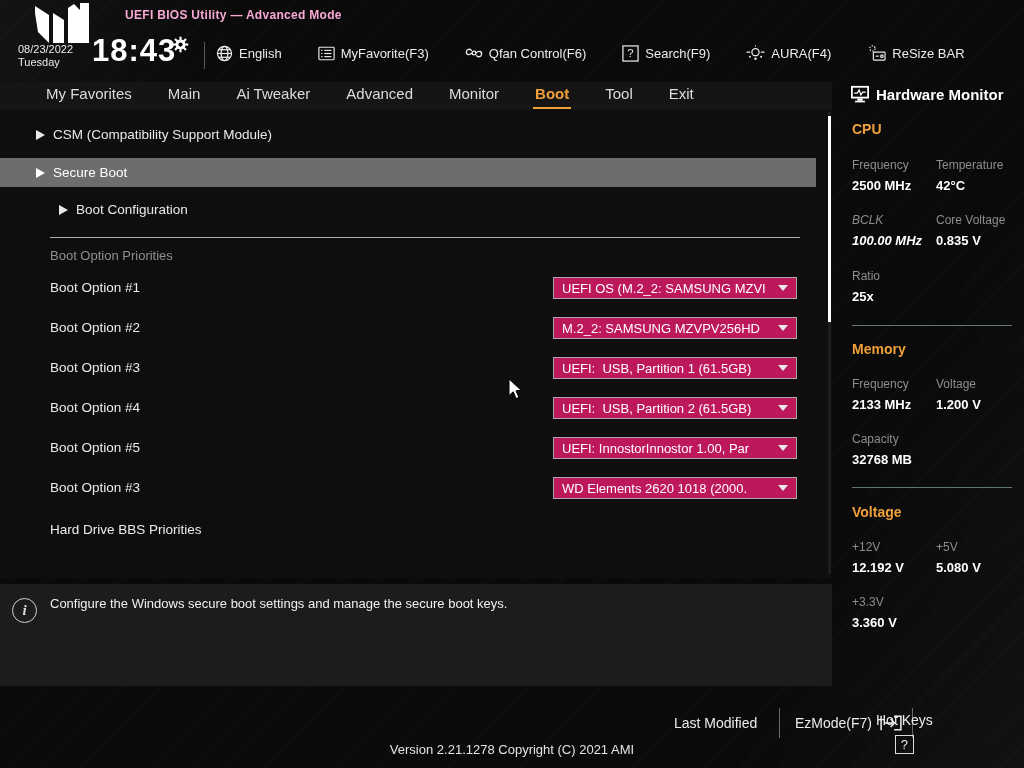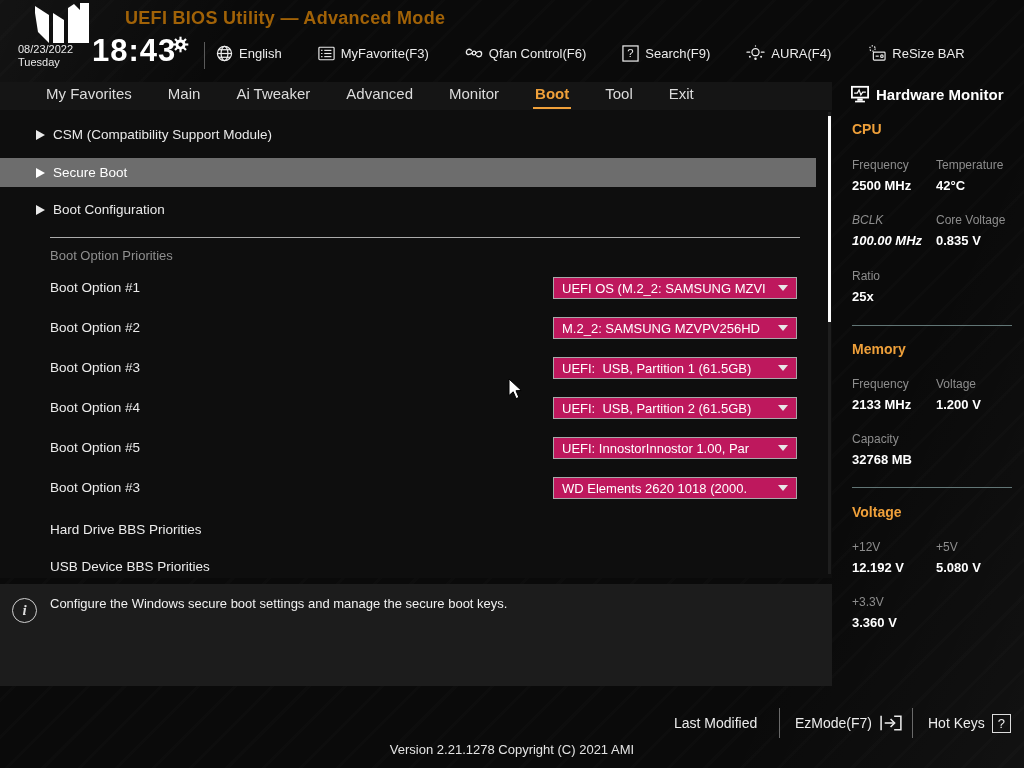--- a/index.html
+++ b/index.html
@@ -9,22 +9,22 @@
   .bg-tex { position:absolute; inset:0; pointer-events:none;
     background:
       linear-gradient(115deg, rgba(255,255,255,0.04) 0%, rgba(255,255,255,0.0) 18%),
       linear-gradient(295deg, rgba(255,255,255,0.03) 0%, rgba(255,255,255,0.0) 22%),
       repeating-linear-gradient(135deg, rgba(255,255,255,0.012) 0 3px, rgba(0,0,0,0) 3px 26px);
   }
 
   
   .header { position:absolute; left:0; top:0; width:1024px; height:78px; }
   .tuf-logo { position:absolute; left:33px; top:3px; }
-  .hdr-title { position:absolute; left:125px; top:8px; font-size:18px; font-weight:bold;
-    color:#a16207; letter-spacing:.3px; }
+  .hdr-title { position:absolute; left:125px; top:8px; font-size:12px; font-weight:bold;
+    color:#f9a8d4; letter-spacing:.3px; }
   .date-block { position:absolute; left:18px; top:43px; color:#eaeaea; font-size:11px; line-height:13px; }
   .time-big { position:absolute; left:92px; top:33px; color:#fff; font-size:31px; font-weight:bold; letter-spacing:1px; }
   .time-gear { position:absolute; left:172px; top:36px; }
   .hdr-vdiv { position:absolute; left:204px; top:42px; width:1px; height:27px; background:#5a5a5a; }
   .toolbar { position:absolute; left:216px; top:44px; display:flex; gap:36px; align-items:center; }
   .tb-item { display:flex; align-items:center; gap:6px; color:#ececec; font-size:13px; cursor:default; }
 
   
   .nav { position:absolute; left:0; top:82px; width:832px; height:28px; background:#151515;
     display:flex; align-items:flex-start; padding-left:44px; gap:32px; }
@@ -212,21 +212,21 @@
 
     <div class="menu-row selected" style="top:48px;height:29px;">
       <span class="arrow">
         <svg width="9" height="10" viewBox="0 0 9 10">
             <path d="M0 0 L9 5 L0 10 Z" fill="#ffffff"></path>
           </svg>
       </span>
       <span>Secure Boot</span>
     </div>
 
-    <div class="menu-row" style="top:86px;height:27px;">
+    <div class="menu-row" style="top:86px;height:27px;padding-left:23px;">
       <span class="arrow">
         <svg width="9" height="10" viewBox="0 0 9 10">
             <path d="M0 0 L9 5 L0 10 Z" fill="#e9e9e9"></path>
           </svg>
       </span>
       <span>Boot Configuration</span>
     </div>
 
     <div class="hrule"></div>
     <div class="section-title">Boot Option Priorities</div>
@@ -268,21 +268,20 @@
     </div>
     <div class="opt-row" style="top:367px;">
       <span class="opt-label">Boot Option #3</span>
       <div class="select">
         <span class="select-value">WD Elements 2620 1018 (2000.</span>
         <span class="select-caret"></span>
       </div>
     </div>
 
     <div class="plain-item" style="top:410px;">Hard Drive BBS Priorities</div>
-    <div class="plain-item" style="top:447px;">USB Device BBS Priorities</div>
 
     <div class="scroll-track">
       <div class="scroll-thumb"></div>
     </div>
   </div>
 
   <div class="infobar">
     <div class="info-icon">i</div>
     <div class="info-text">Configure the Windows secure boot settings and manage the secure boot keys.</div>
   </div>
@@ -363,21 +362,21 @@
     <svg width="24" height="18" viewBox="0 0 26 20">
       <g fill="none" stroke="#ececec" stroke-width="1.7">
         <line x1="2" y1="2" x2="2" y2="18"></line>
         <line x1="6" y1="10" x2="16" y2="10"></line>
         <path d="M12.5 5.5 L17 10 L12.5 14.5" fill="none"></path>
         <path d="M16.5 2.5 H24 V17.5 H16.5"></path>
       </g>
     </svg>
   </div>
   <div class="f-vdiv" style="left:912px;"></div>
-  <div class="footer-item" style="left:928px;">
+  <div class="footer-item" style="left:876px;flex-direction:column;">
     <span>Hot Keys</span>
     <span class="qbox">?</span>
   </div>
   <div class="version">Version 2.21.1278 Copyright (C) 2021 AMI</div>
 
   <svg class="cursor" width="15" height="22" viewBox="0 0 15 22">
     <path d="M1 1 L1 17.5 L5.2 13.8 L8.1 20.6 L10.9 19.4 L8 12.7 L13.4 12.5 Z" fill="#ffffff" stroke="#000000" stroke-width="1"></path>
   </svg>
 </div>
 

